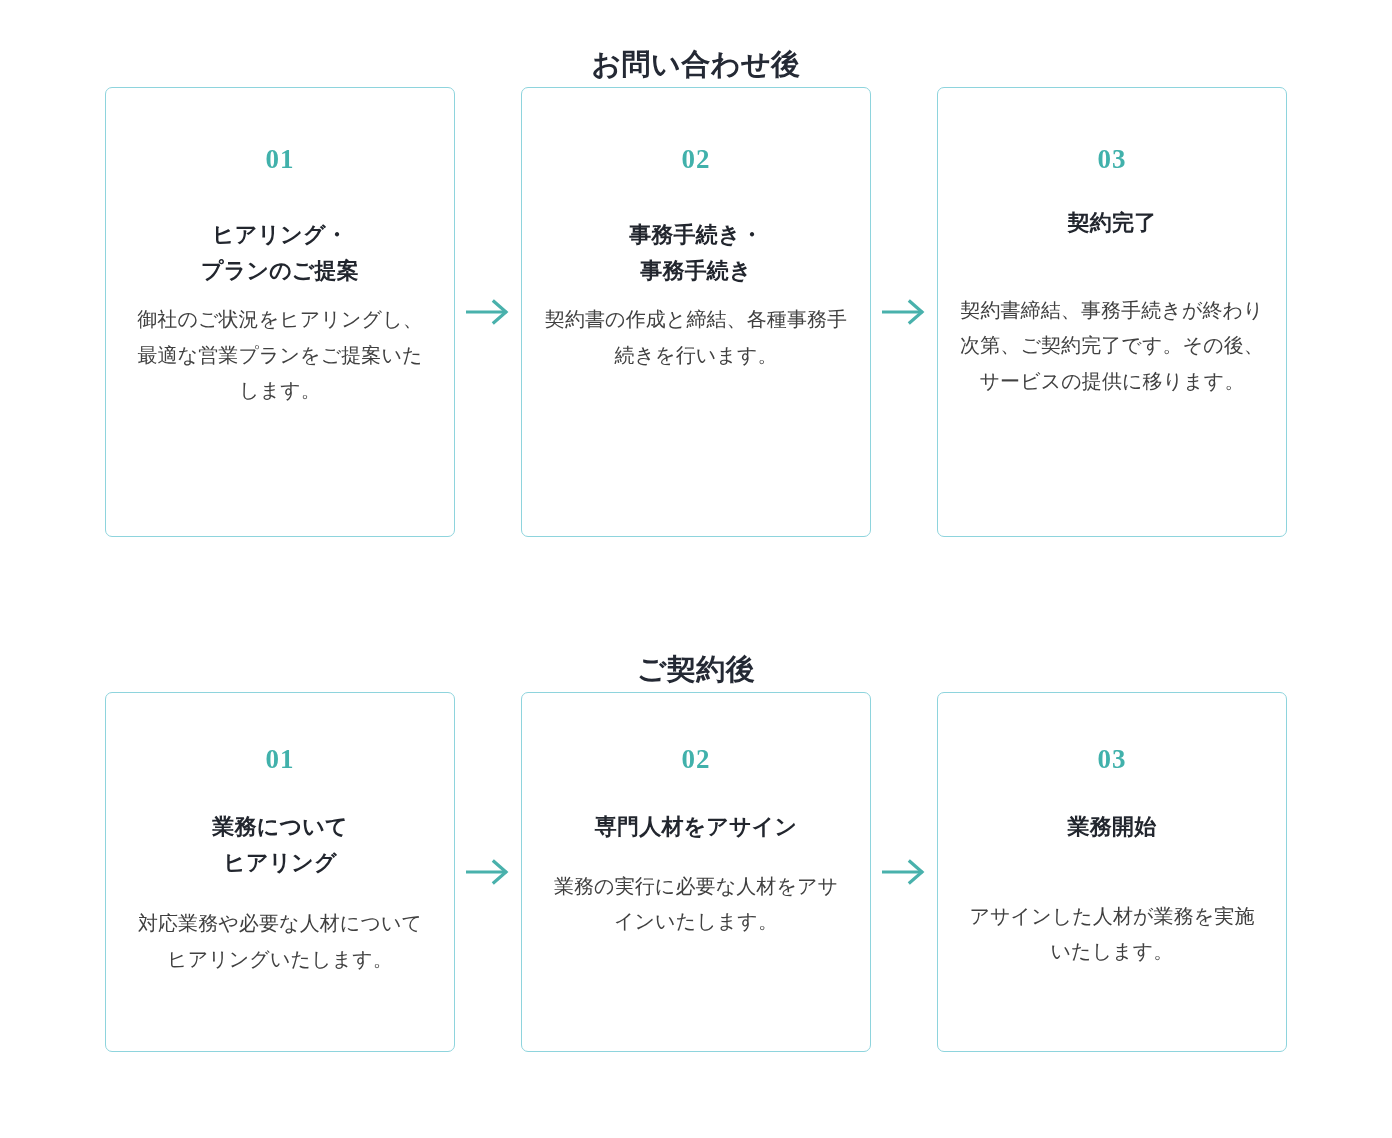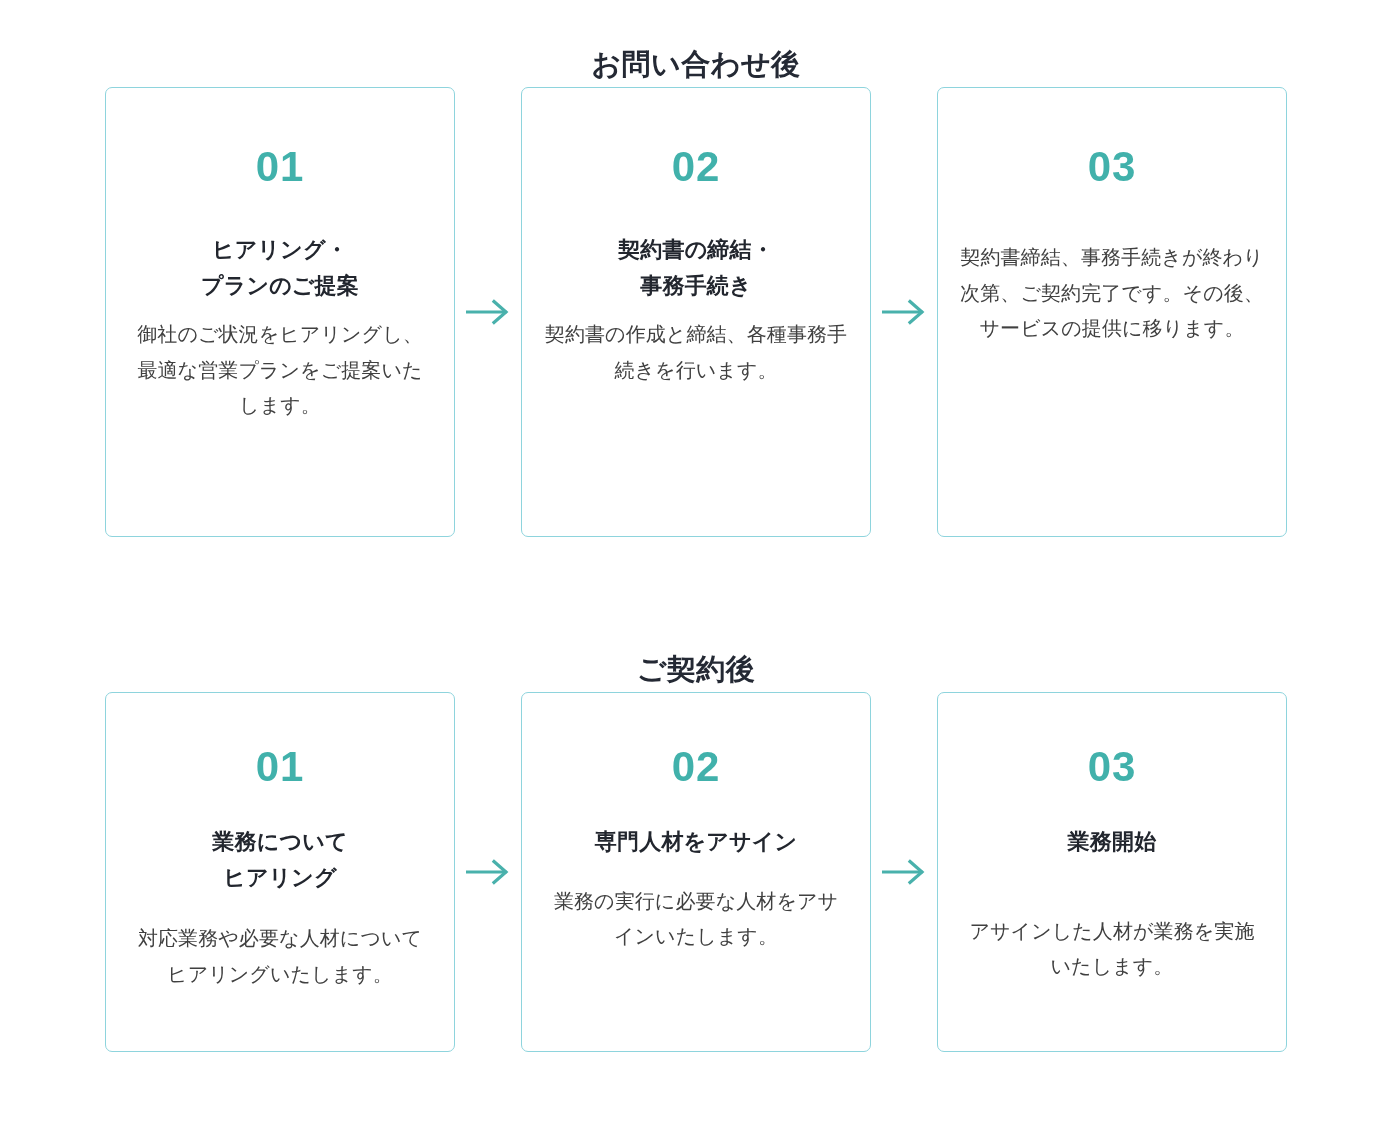--- a/index.html
+++ b/index.html
@@ -63,26 +63,27 @@
   }
   .card-inner {
     padding: 0 22px;
     text-align: center;
   }
 
   .row-top .card { height: 450px; }
   .row-bottom .card { height: 360px; }
 
   .card-number {
-    font-size: 42px;
+    font-size: 27px;
     font-weight: 700;
     color: #41b1ab;
     letter-spacing: 1px;
     line-height: 1;
     text-align: center;
+    font-family: Liberation Serif, serif;
   }
   .row-top .card-number { margin-top: 58px; }
   .row-bottom .card-number { margin-top: 53px; }
 
   .card-title {
     font-size: 22px;
     font-weight: 700;
     color: #22262e;
     line-height: 1.62;
     text-align: center;
@@ -149,37 +150,40 @@
         <svg class="arrow-icon" viewBox="0 0 44 26" aria-hidden="true">
           <path d="M1 13 H39" stroke="#49b1ac" stroke-width="3.2" stroke-linecap="square" fill="none"></path>
           <path d="M28 2.5 L40 13 L28 23.5" stroke="#49b1ac" stroke-width="3.2" fill="none" stroke-linecap="square" stroke-linejoin="miter"></path>
         </svg>
       </div>
 
       <div class="card t2">
         <div class="card-inner">
           <div class="card-number">02</div>
           <div class="card-title">
-            <div>契約書の締結・</div>
+            <div>事務手続き・</div>
             <div>事務手続き</div>
           </div>
           <div class="card-desc">契約書の作成と締結、各種事務手続きを行います。</div>
         </div>
       </div>
 
       <div class="arrow-gap">
         <svg class="arrow-icon" viewBox="0 0 44 26" aria-hidden="true">
           <path d="M1 13 H39" stroke="#49b1ac" stroke-width="3.2" stroke-linecap="square" fill="none"></path>
           <path d="M28 2.5 L40 13 L28 23.5" stroke="#49b1ac" stroke-width="3.2" fill="none" stroke-linecap="square" stroke-linejoin="miter"></path>
         </svg>
       </div>
 
       <div class="card t3">
         <div class="card-inner">
           <div class="card-number">03</div>
+          <div class="card-title">
+            <div>契約完了</div>
+          </div>
           <div class="card-desc">契約書締結、事務手続きが終わり次第、ご契約完了です。その後、サービスの提供に移ります。</div>
         </div>
       </div>
 
     </div>
   </div>
 
   <div class="section bottom">
     <h2 class="section-title">ご契約後</h2>
 

